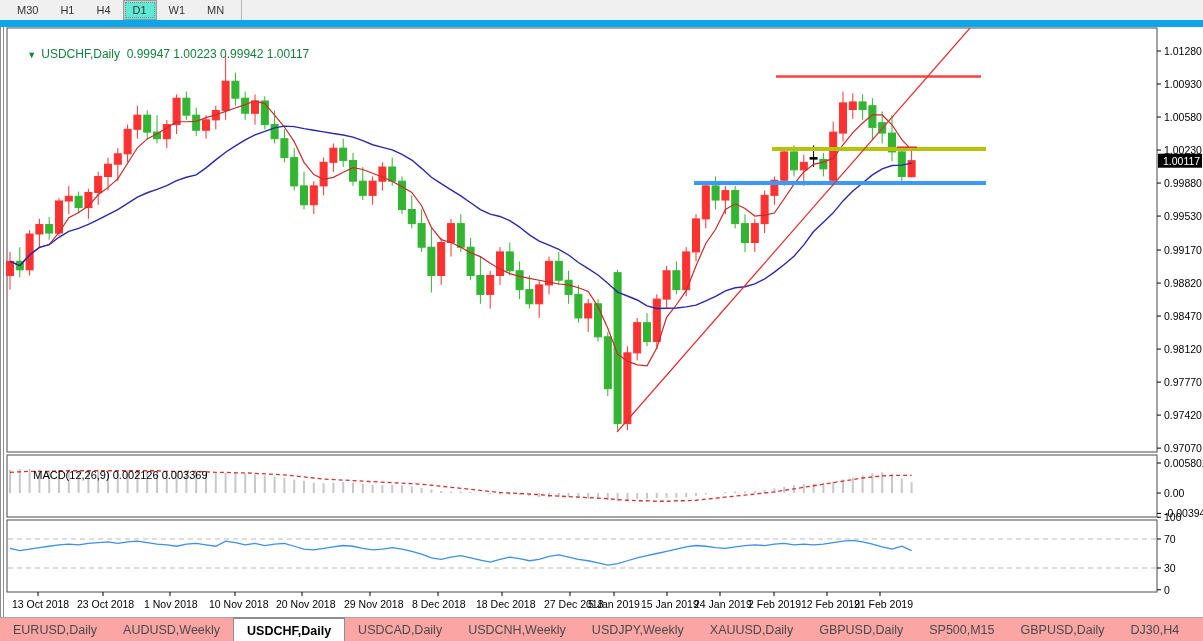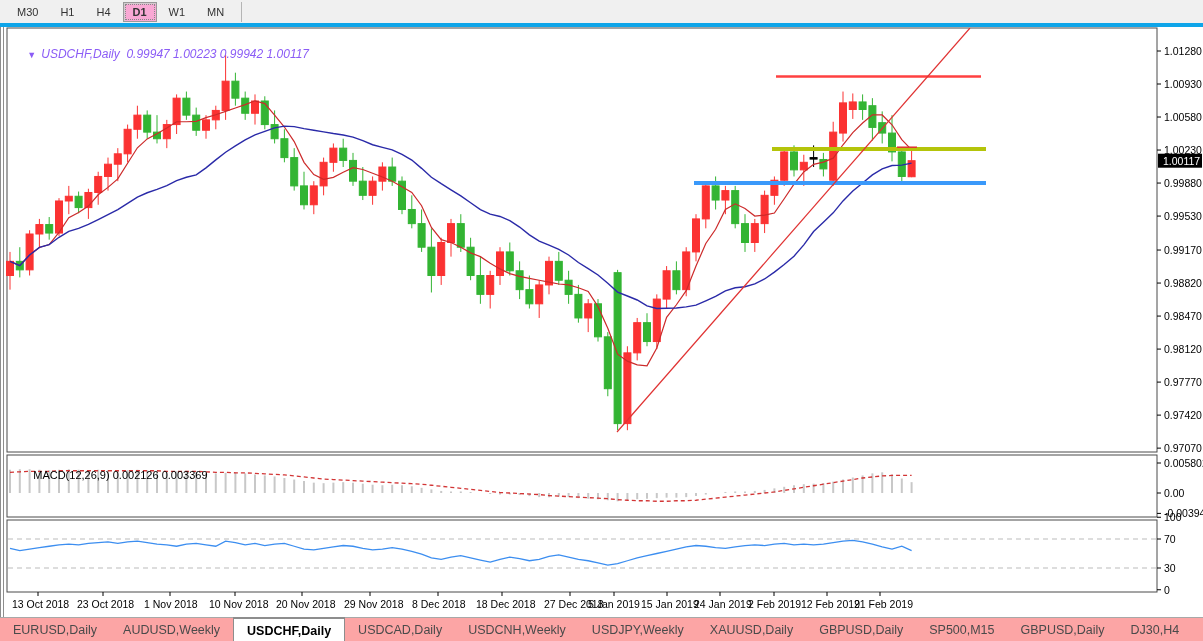--- a/index.html
+++ b/index.html
@@ -1,29 +1,29 @@
 <!DOCTYPE html>
 <html><head>
 <meta charset="utf-8">
 <style>
   html,body{margin:0;padding:0;background:#fff;}
   body{width:1203px;height:641px;overflow:hidden;position:relative;
        font-family:"Liberation Sans",sans-serif;-webkit-font-smoothing:none;}
   
   .toolbar{position:absolute;left:0;top:0;width:1203px;height:27px;background:#f0f0f0;
-           border-bottom:4px solid #0ea5e9;display:flex;align-items:center;padding-left:6px;box-sizing:border-box;}
+           border-bottom:7px solid #0ea5e9;display:flex;align-items:center;padding-left:6px;box-sizing:border-box;}
   .tf-btn{font-size:11px;color:#333;padding:3px 9px;margin:0 1px;border:1px solid transparent;cursor:default;}
-  .tf-btn.active{background:#f9a8d4;border:1px solid #9a9a9a;box-shadow:inset 1px 1px 1px #cfcfcf;outline:1px dotted #888;outline-offset:-3px;font-weight:bold;}
+  .tf-btn.active{background:#5eead4;border:1px solid #9a9a9a;box-shadow:inset 1px 1px 1px #cfcfcf;outline:1px dotted #888;outline-offset:-3px;}
   .tb-sep{width:1px;height:20px;background:#b5b5b5;margin:0 6px;}
   
   .chart-wrap{position:absolute;left:0;top:27px;width:1203px;height:590px;background:#fff;
               border-left:4px double #8d8d8d;box-sizing:border-box;}
   svg{position:absolute;left:0;top:0;}
   svg text{font-family:"Liberation Sans",sans-serif;}
-  .overlay-label{position:absolute;font-size:12px;color:#8b5cf6;white-space:pre;z-index:5;font-style:italic;}
+  .overlay-label{position:absolute;font-size:12px;color:#15803d;white-space:pre;z-index:5;}
   .tri{font-size:9px;margin-right:5px;}
   .ind-label{position:absolute;font-size:11px;color:#000;z-index:5;white-space:pre;}
   
   .tabbar{position:absolute;left:0;top:617px;width:1203px;height:24px;background:#fca5a5;
           border-top:1px solid #a8a8a8;display:flex;align-items:stretch;font-size:12.5px;color:#4a4a4a;}
   .tab{display:flex;align-items:center;padding:0 13px;cursor:default;white-space:nowrap;}
   .tab.active{background:#fff;color:#000;font-weight:bold;border-left:1px solid #8d8d8d;border-right:1px solid #8d8d8d;border-top:2px solid #8d8d8d;margin-top:-1px;}
   .tab-sep{width:1px;background:#b9b9b9;margin:4px 0;}
   .tabbar .spacer{flex:1;}
 </style>

